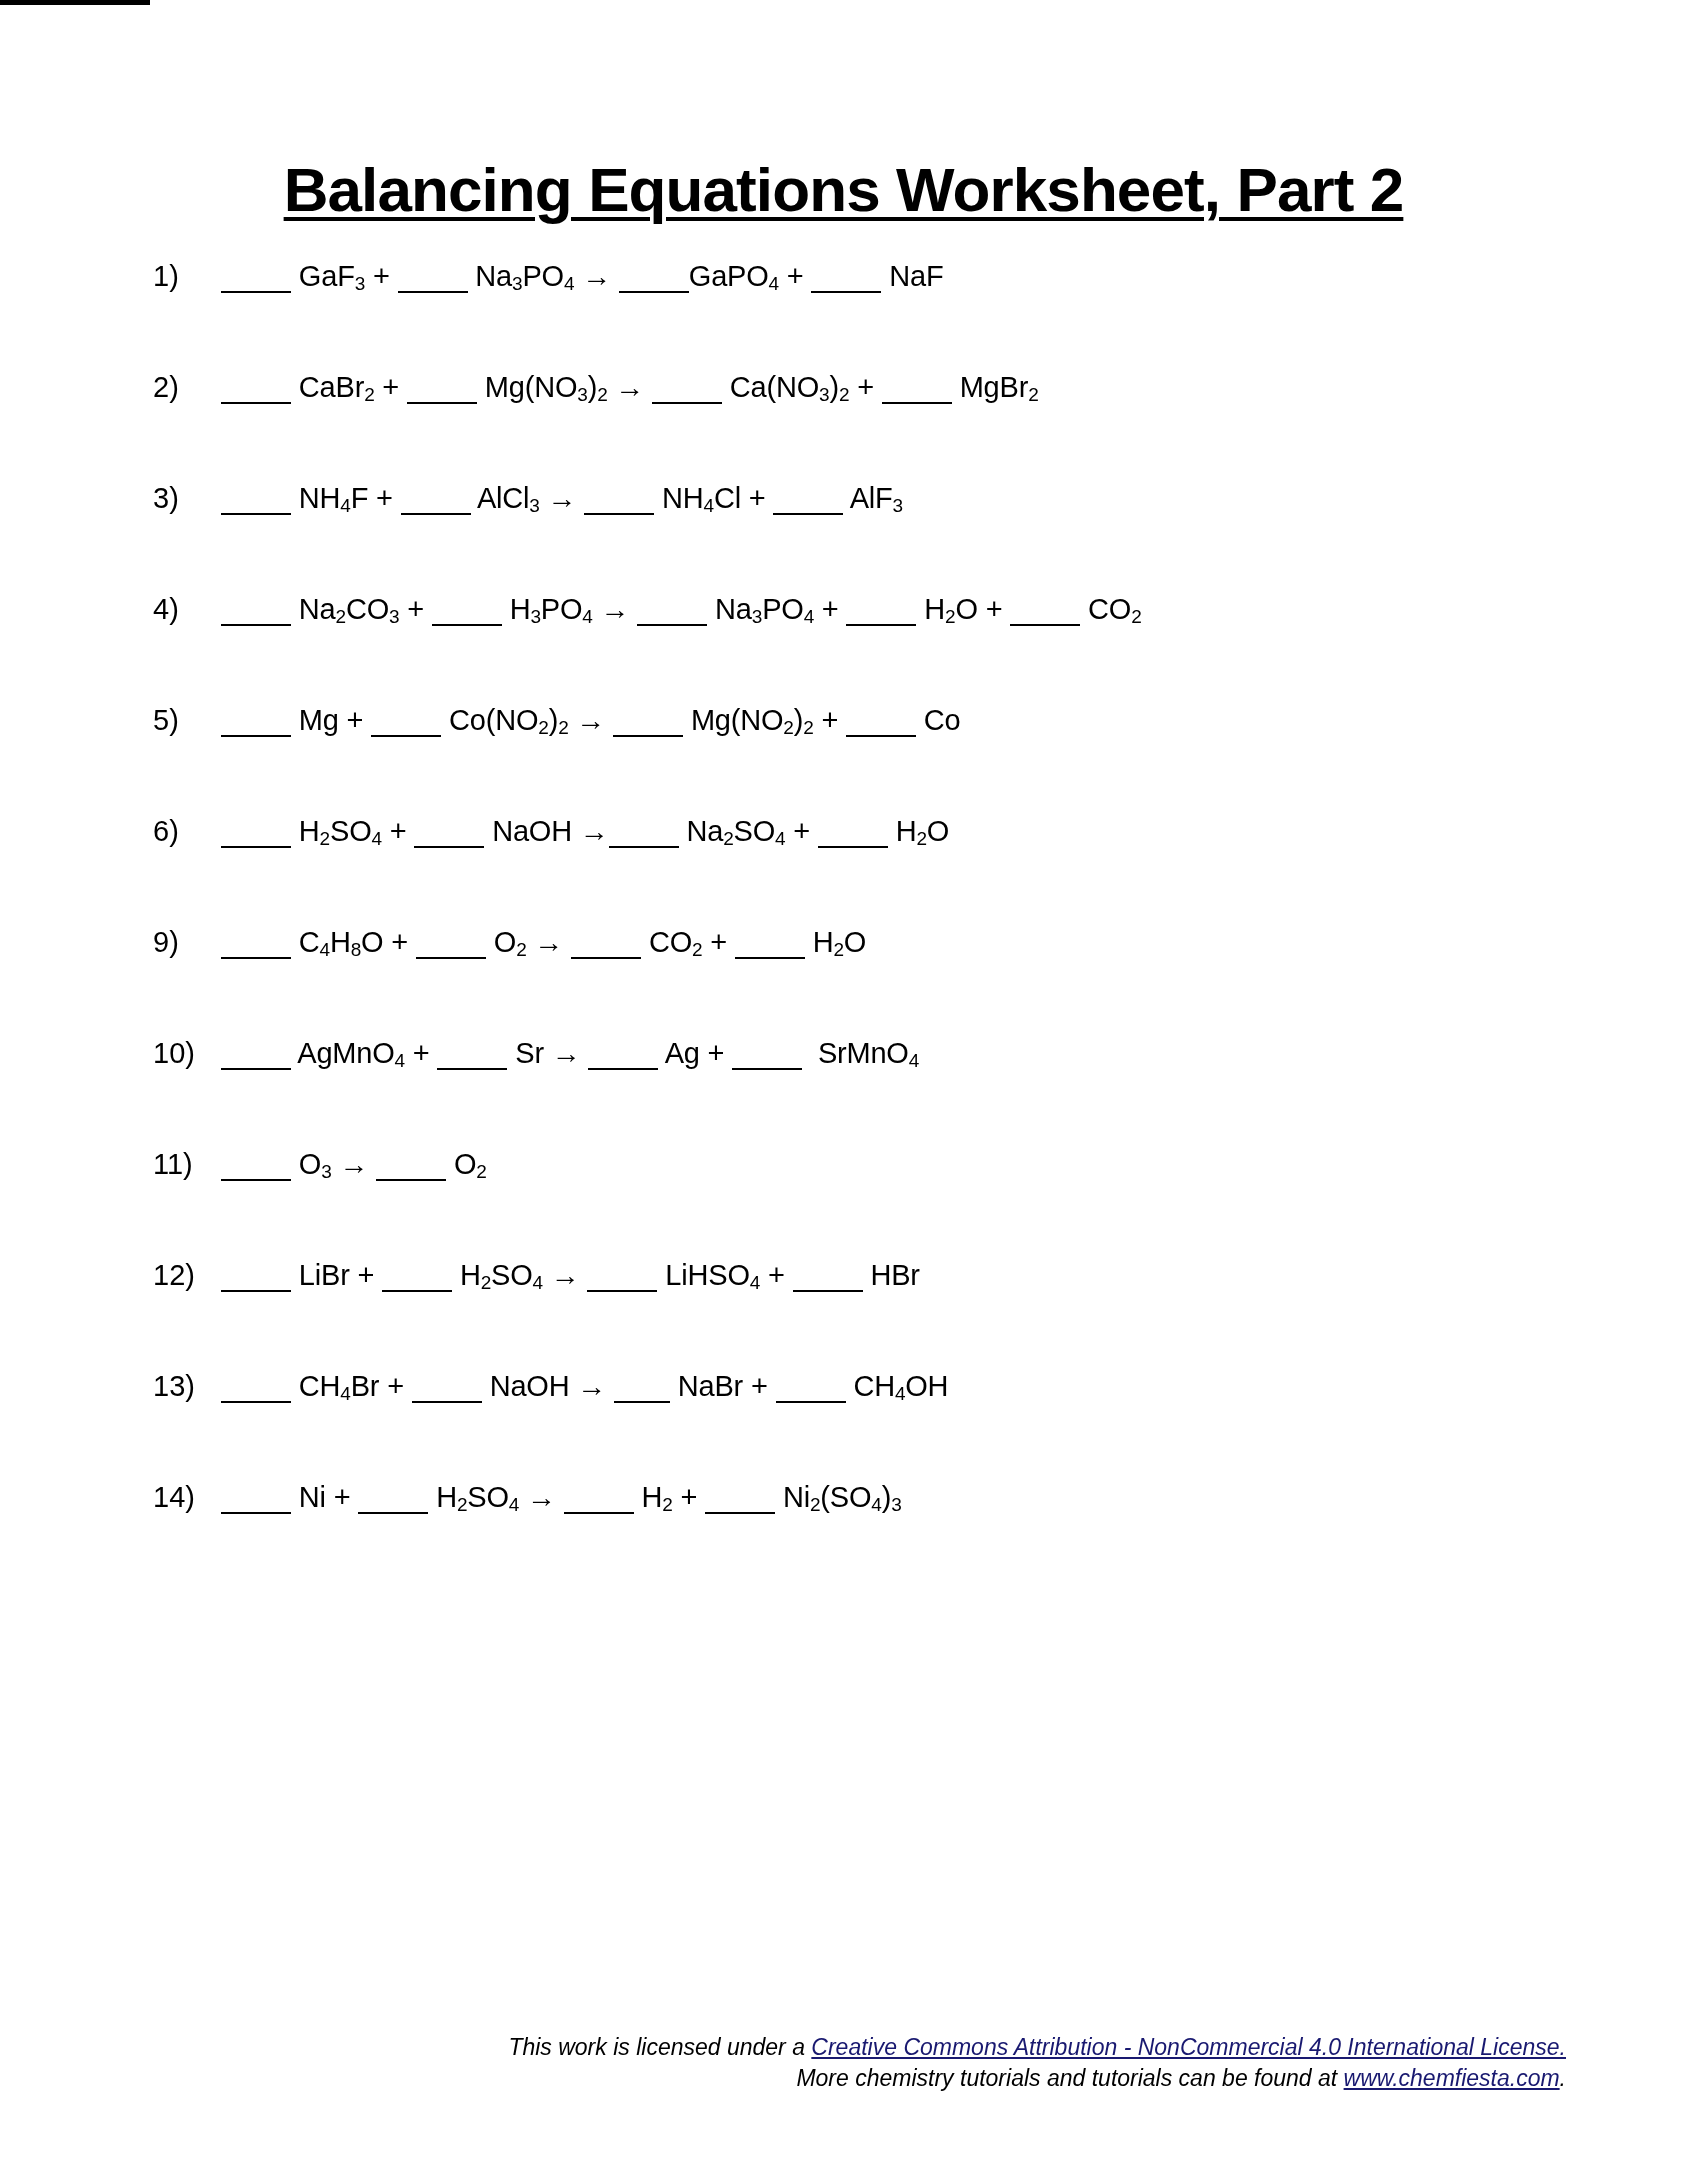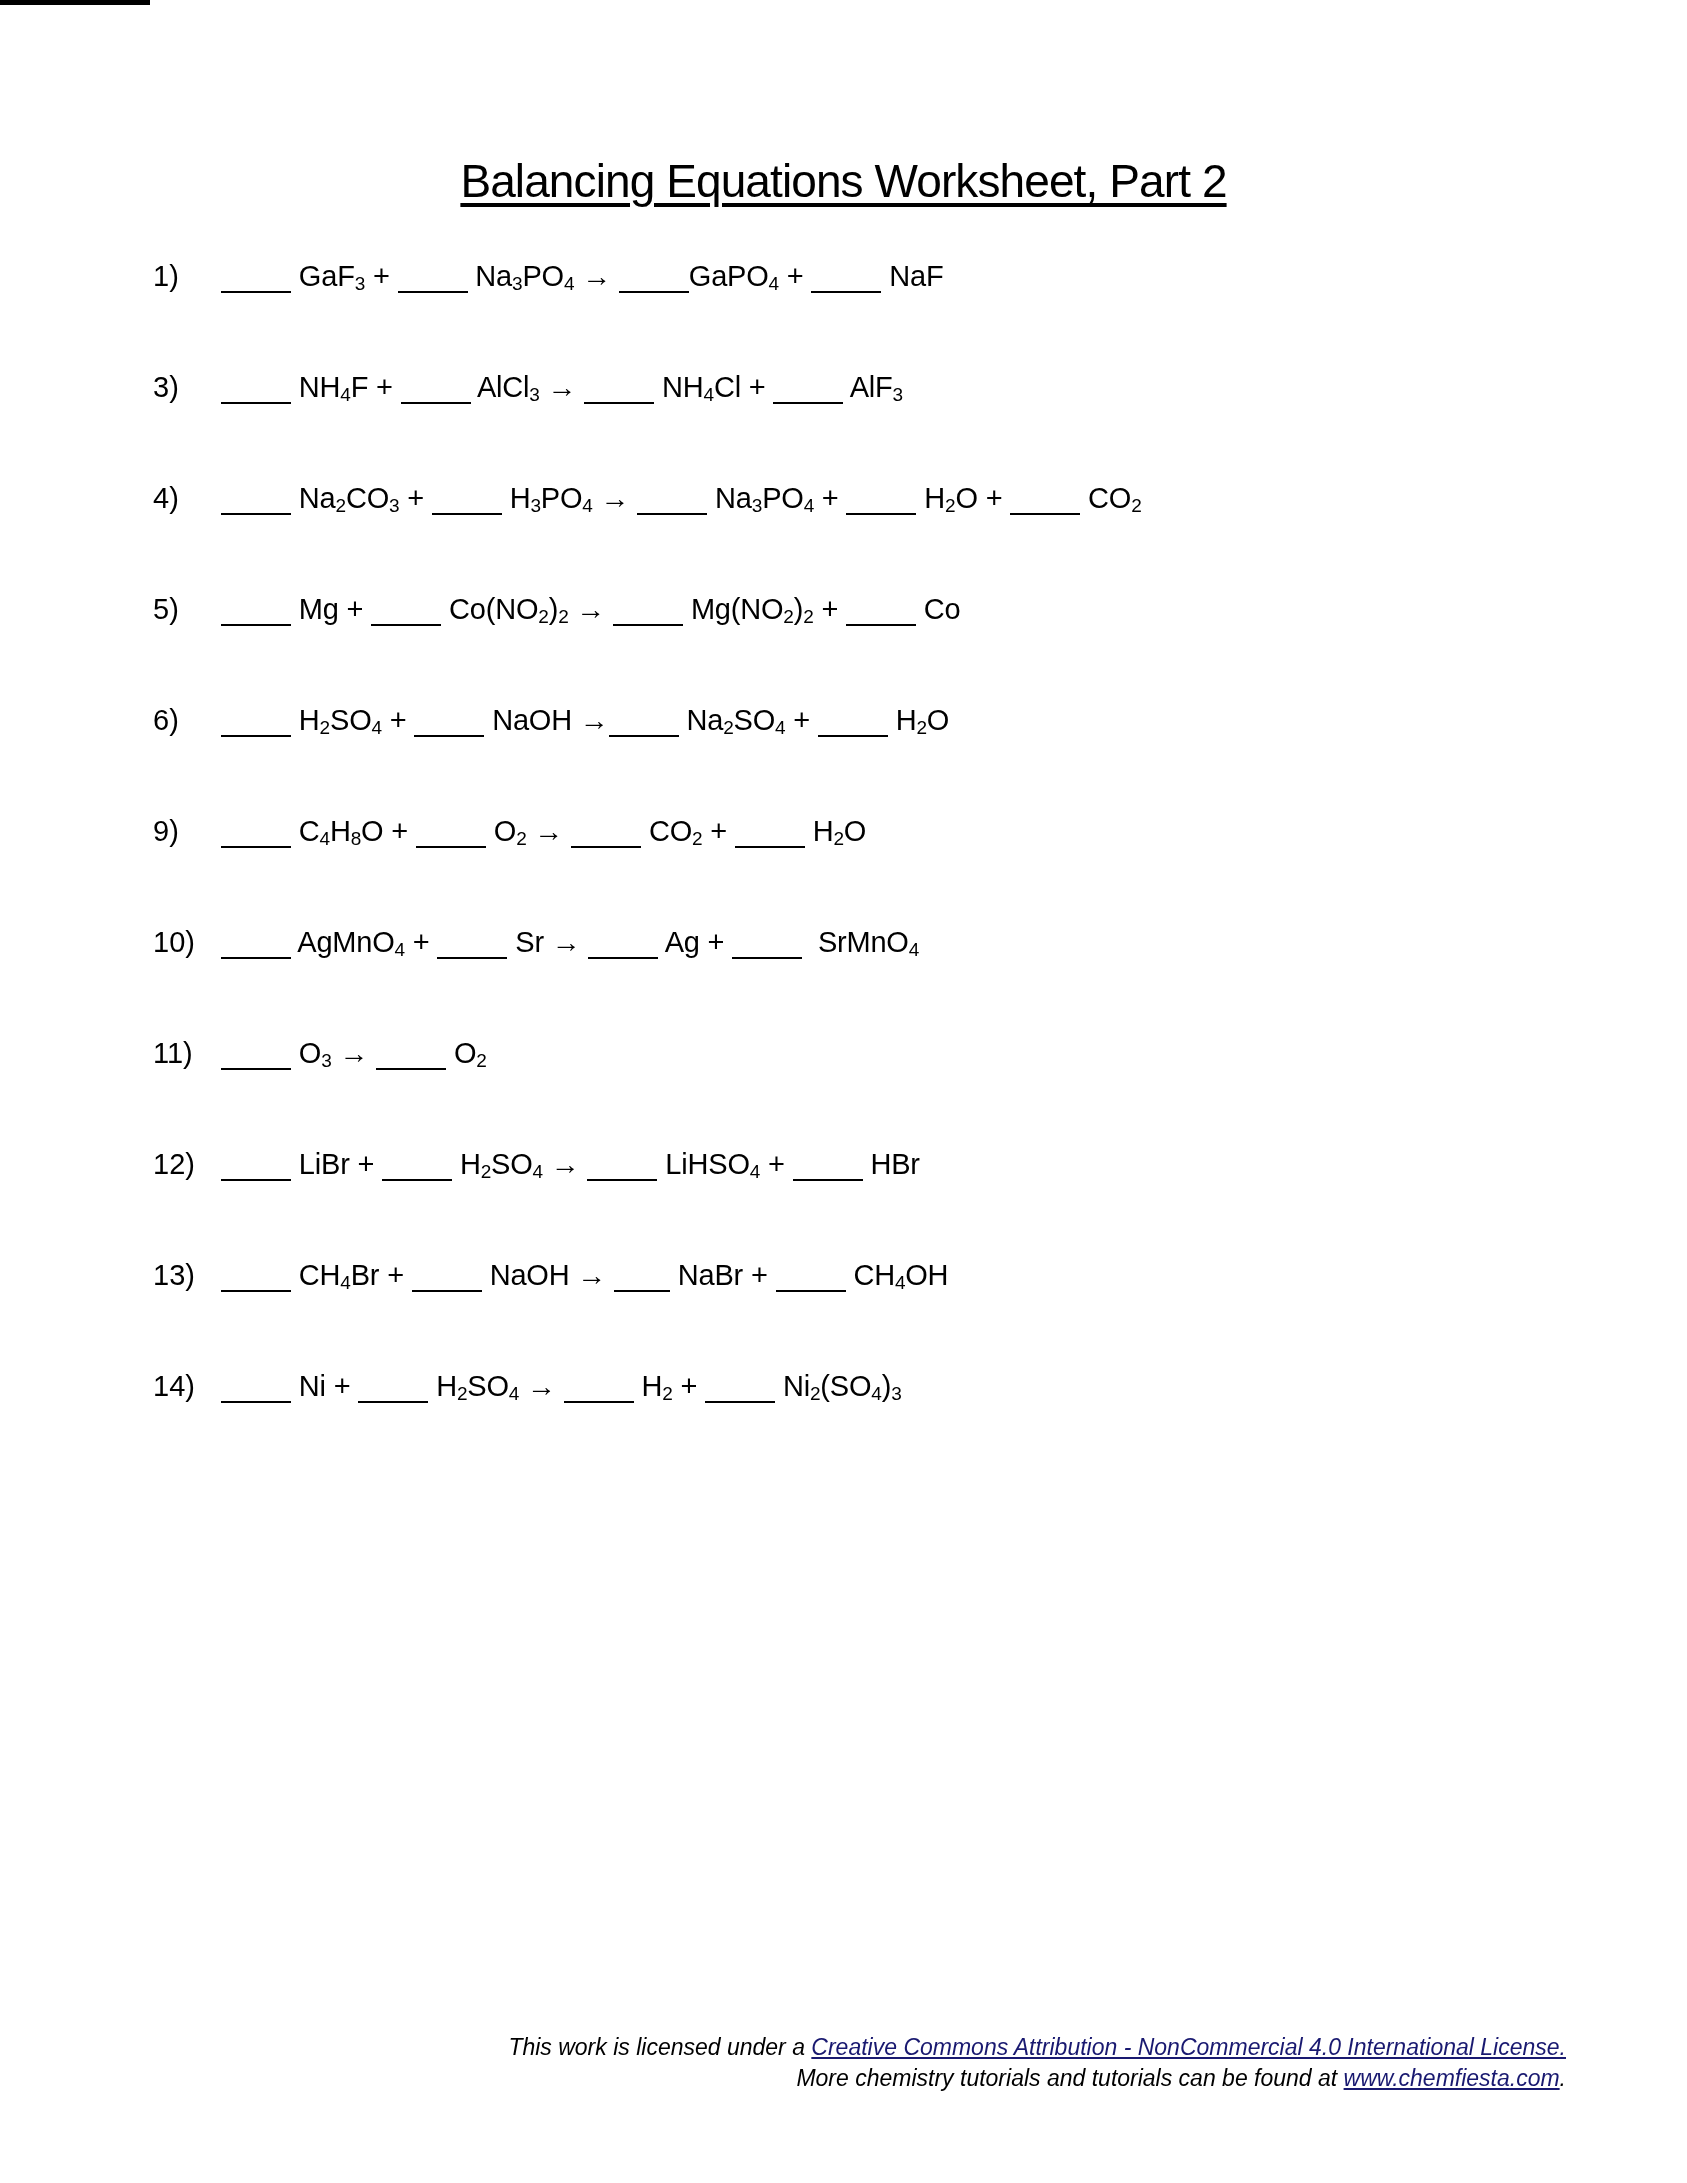--- a/index.html
+++ b/index.html
@@ -13,21 +13,21 @@
   }
   .scan-artifact {
     position: absolute; top: 0; left: 0;
     width: 150px; height: 5.2px; background: #000;
   }
   .title-wrap {
     position: absolute; top: 154px; left: 0; width: 100%;
     text-align: center;
   }
   .title-text {
-    font-size: 46px; font-weight: 400; letter-spacing: -0.9px;
+    font-size: 62px; font-weight: 700; letter-spacing: -0.9px;
     text-decoration: underline;
     text-decoration-thickness: 4.4px;
     text-underline-offset: 6.1px;
   }
   .eq-list { position: absolute; left: 153px; top: 259px; }
   .eq-row { height: 111px; font-size: 29px; line-height: 35px; }
   .eq-num { display: inline-block; width: 68px; }
   .eq-line { white-space: pre; letter-spacing: -0.2px; }
   .eq-line sub {
     font-size: 19px; line-height: 0;
@@ -53,20 +53,21 @@
 <body>
 
 <div class="scan-artifact"></div>
 
 <div class="title-wrap">
   <span class="title-text">Balancing Equations Worksheet, Part 2</span>
 </div>
 
 <div class="eq-list">
     <div class="eq-row"><span class="eq-num">1)</span><span class="eq-line"><span class="blank" style="width: 70px;"></span> GaF<sub>3</sub> + <span class="blank" style="width: 70px;"></span> Na<sub>3</sub>PO<sub>4</sub> → <span class="blank" style="width: 70px;"></span>GaPO<sub>4</sub> + <span class="blank" style="width: 70px;"></span> NaF</span></div>
+    <div class="eq-row"><span class="eq-num">2)</span><span class="eq-line"><span class="blank" style="width: 70px;"></span> CaBr<sub>2</sub> + <span class="blank" style="width: 70px;"></span> Mg(NO<sub>3</sub>)<sub>2</sub> → <span class="blank" style="width: 70px;"></span> Ca(NO<sub>3</sub>)<sub>2</sub> + <span class="blank" style="width: 70px;"></span> MgBr<sub>2</sub></span></div>
     <div class="eq-row"><span class="eq-num">3)</span><span class="eq-line"><span class="blank" style="width: 70px;"></span> NH<sub>4</sub>F + <span class="blank" style="width: 70px;"></span> AlCl<sub>3</sub> → <span class="blank" style="width: 70px;"></span> NH<sub>4</sub>Cl + <span class="blank" style="width: 70px;"></span> AlF<sub>3</sub></span></div>
     <div class="eq-row"><span class="eq-num">4)</span><span class="eq-line"><span class="blank" style="width: 70px;"></span> Na<sub>2</sub>CO<sub>3</sub> + <span class="blank" style="width: 70px;"></span> H<sub>3</sub>PO<sub>4</sub> → <span class="blank" style="width: 70px;"></span> Na<sub>3</sub>PO<sub>4</sub> + <span class="blank" style="width: 70px;"></span> H<sub>2</sub>O + <span class="blank" style="width: 70px;"></span> CO<sub>2</sub></span></div>
     <div class="eq-row"><span class="eq-num">5)</span><span class="eq-line"><span class="blank" style="width: 70px;"></span> Mg + <span class="blank" style="width: 70px;"></span> Co(NO<sub>2</sub>)<sub>2</sub> → <span class="blank" style="width: 70px;"></span> Mg(NO<sub>2</sub>)<sub>2</sub> + <span class="blank" style="width: 70px;"></span> Co</span></div>
     <div class="eq-row"><span class="eq-num">6)</span><span class="eq-line"><span class="blank" style="width: 70px;"></span> H<sub>2</sub>SO<sub>4</sub> + <span class="blank" style="width: 70px;"></span> NaOH →<span class="blank" style="width: 70px;"></span> Na<sub>2</sub>SO<sub>4</sub> + <span class="blank" style="width: 70px;"></span> H<sub>2</sub>O</span></div>
     <div class="eq-row"><span class="eq-num">9)</span><span class="eq-line"><span class="blank" style="width: 70px;"></span> C<sub>4</sub>H<sub>8</sub>O + <span class="blank" style="width: 70px;"></span> O<sub>2</sub> → <span class="blank" style="width: 70px;"></span> CO<sub>2</sub> + <span class="blank" style="width: 70px;"></span> H<sub>2</sub>O</span></div>
     <div class="eq-row"><span class="eq-num">10)</span><span class="eq-line"><span class="blank" style="width: 70px;"></span> AgMnO<sub>4</sub> + <span class="blank" style="width: 70px;"></span> Sr → <span class="blank" style="width: 70px;"></span> Ag + <span class="blank" style="width: 70px;"></span>  SrMnO<sub>4</sub></span></div>
     <div class="eq-row"><span class="eq-num">11)</span><span class="eq-line"><span class="blank" style="width: 70px;"></span> O<sub>3</sub> → <span class="blank" style="width: 70px;"></span> O<sub>2</sub></span></div>
     <div class="eq-row"><span class="eq-num">12)</span><span class="eq-line"><span class="blank" style="width: 70px;"></span> LiBr + <span class="blank" style="width: 70px;"></span> H<sub>2</sub>SO<sub>4</sub> → <span class="blank" style="width: 70px;"></span> LiHSO<sub>4</sub> + <span class="blank" style="width: 70px;"></span> HBr</span></div>
     <div class="eq-row"><span class="eq-num">13)</span><span class="eq-line"><span class="blank" style="width: 70px;"></span> CH<sub>4</sub>Br + <span class="blank" style="width: 70px;"></span> NaOH → <span class="blank" style="width: 56px;"></span> NaBr + <span class="blank" style="width: 70px;"></span> CH<sub>4</sub>OH</span></div>
     <div class="eq-row"><span class="eq-num">14)</span><span class="eq-line"><span class="blank" style="width: 70px;"></span> Ni + <span class="blank" style="width: 70px;"></span> H<sub>2</sub>SO<sub>4</sub> → <span class="blank" style="width: 70px;"></span> H<sub>2</sub> + <span class="blank" style="width: 70px;"></span> Ni<sub>2</sub>(SO<sub>4</sub>)<sub>3</sub></span></div>

